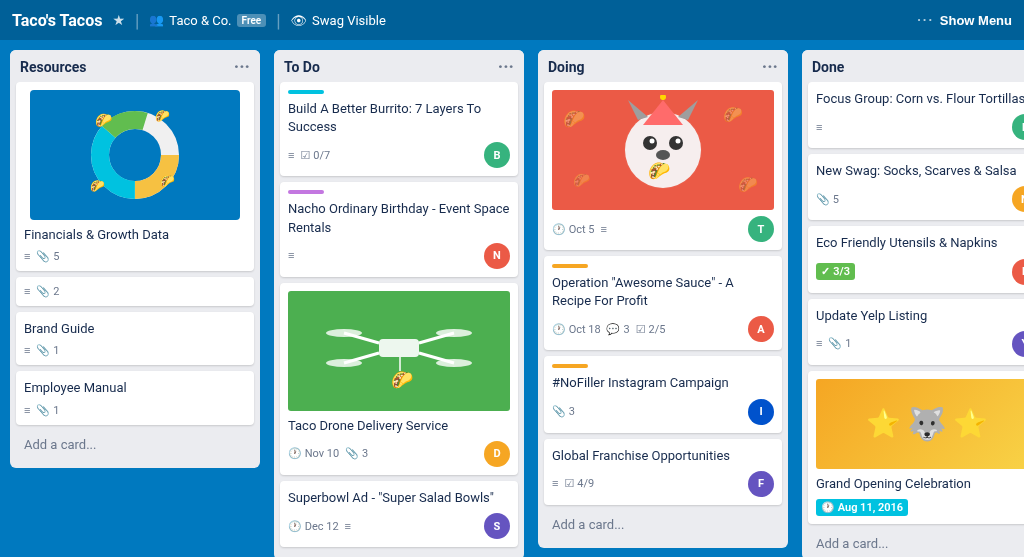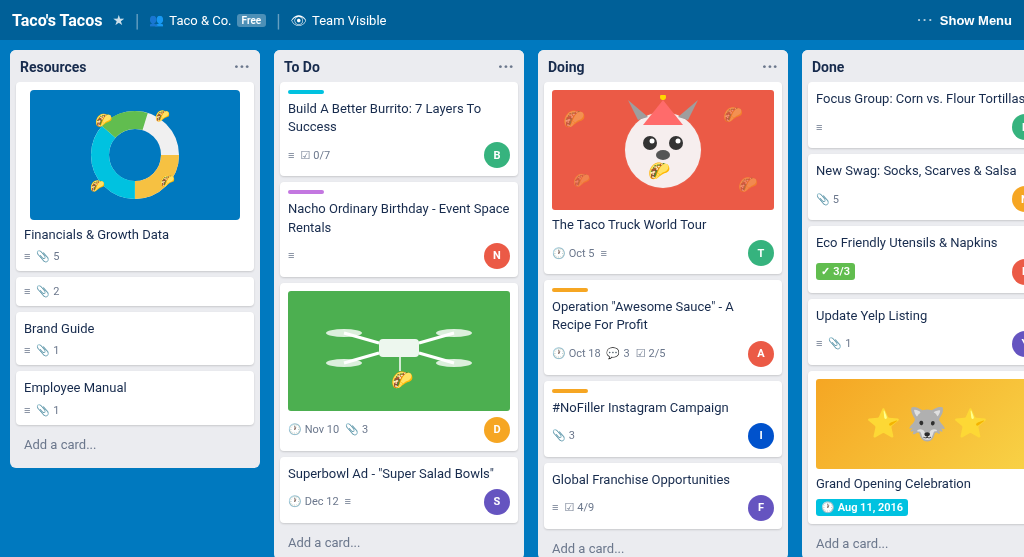--- a/index.html
+++ b/index.html
@@ -267,21 +267,21 @@
   <span class="header-star">★</span>
   <span class="header-divider">|</span>
   <div class="header-org">
     <span class="org-icon">👥</span>
     <span>Taco &amp; Co.</span>
     <span class="free-badge">Free</span>
   </div>
   <span class="header-divider">|</span>
   <div class="header-visible">
     <span>👁</span>
-    <span>Team Visible</span>
+    <span>Swag Visible</span>
   </div>
   <div class="header-right">
     <span class="dots">···</span>
     <button class="show-menu-btn">
       <span>Show Menu</span>
     </button>
   </div>
 </div>
 
 <div class="board">
@@ -410,20 +410,21 @@
           <ellipse cx="45" cy="32" rx="18" ry="4" fill="white" opacity="0.8"></ellipse>
           <ellipse cx="155" cy="32" rx="18" ry="4" fill="white" opacity="0.8"></ellipse>
           <ellipse cx="45" cy="62" rx="18" ry="4" fill="white" opacity="0.8"></ellipse>
           <ellipse cx="155" cy="62" rx="18" ry="4" fill="white" opacity="0.8"></ellipse>
 
           <text x="92" y="85" font-size="18">🌮</text>
 
           <line x1="101" y1="56" x2="101" y2="70" stroke="white" stroke-width="1.5"></line>
         </svg>
       </div>
+      <div class="card-title">Taco Drone Delivery Service</div>
       <div class="card-footer">
         <div class="card-meta">
           <div class="card-meta-item">
             <span>🕐</span>
             <span>Nov 10</span>
           </div>
           <div class="card-meta-item">
             <span>📎</span>
             <span>3</span>
           </div>
@@ -480,21 +481,20 @@
 
           <ellipse cx="110" cy="60" rx="7" ry="5" fill="#555"></ellipse>
 
           <text x="95" y="82" font-size="18">🌮</text>
 
           <polygon points="110,5 90,30 130,30" fill="#ff6b6b"></polygon>
           <line x1="110" y1="5" x2="110" y2="2" stroke="#ffd700" stroke-width="2"></line>
           <circle cx="110" cy="2" r="3" fill="#ffd700"></circle>
         </svg>
       </div>
-      <div class="card-title">The Taco Truck World Tour</div>
       <div class="card-footer">
         <div class="card-meta">
           <div class="card-meta-item">
             <span>🕐</span>
             <span>Oct 5</span>
           </div>
           <div class="card-meta-item">
             <span>≡</span>
           </div>
         </div>

